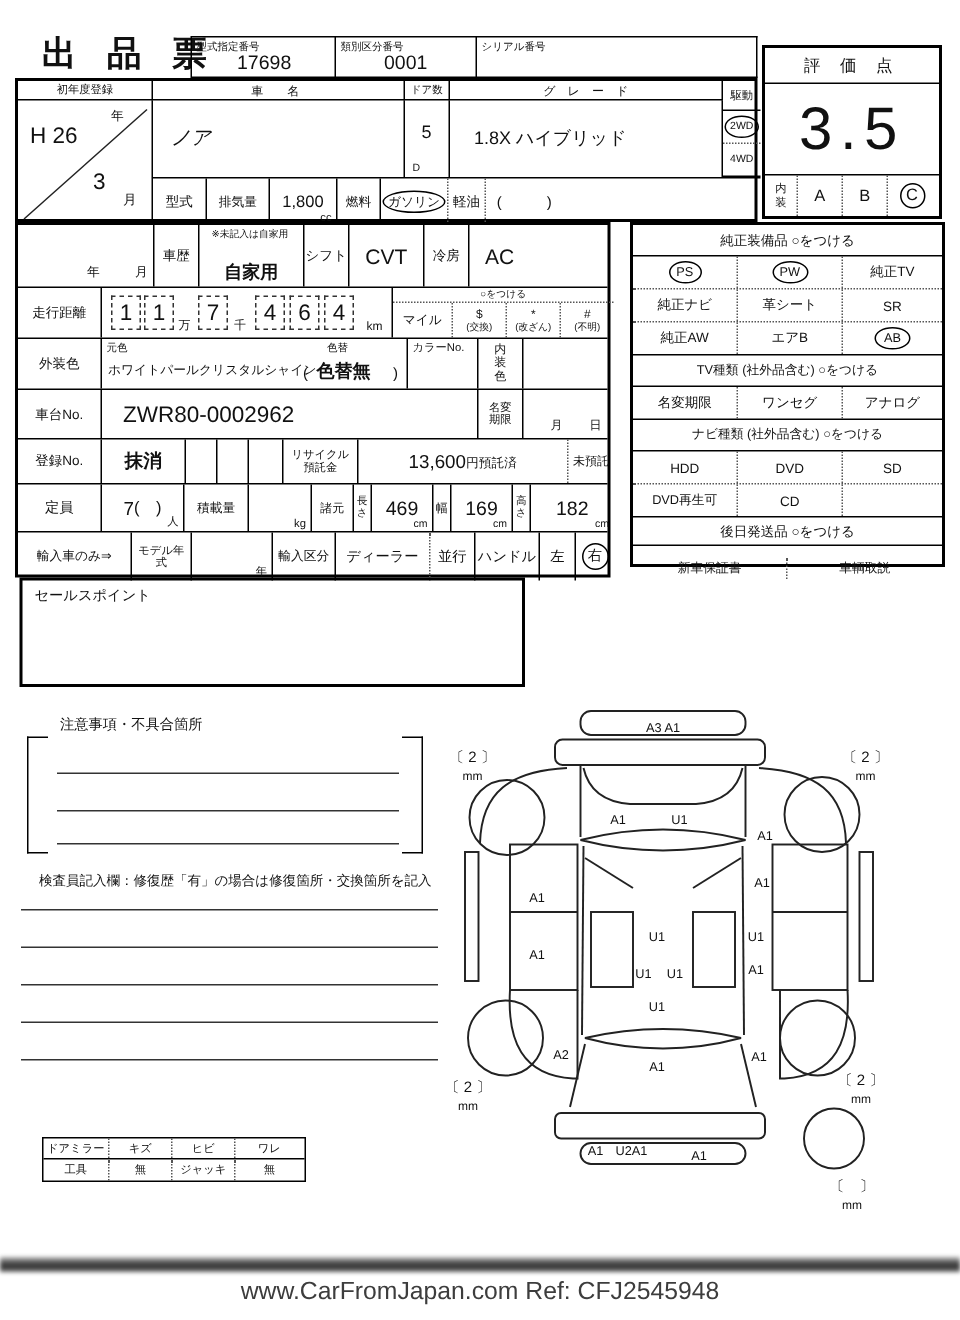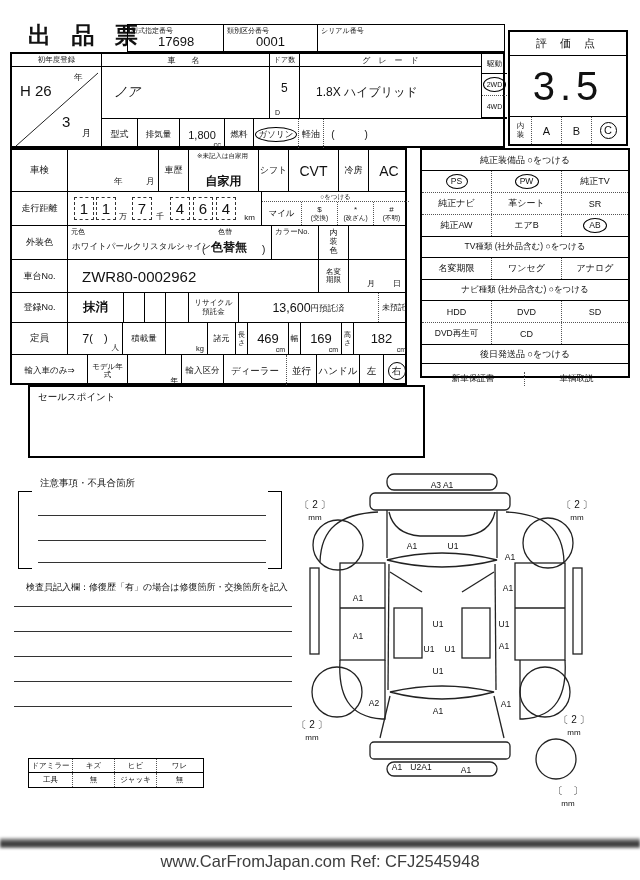--- a/index.html
+++ b/index.html
@@ -98,21 +98,20 @@
       <span class="circ" style="width:42px;height:15px;font-size:8.5px;white-space:nowrap">ガソリン</span>
     </div>
     <div class="cell dot" style="width:25px;font-size:9px">軽油</div>
     <div class="cell nb" style="width:51px;font-size:10px">(　　　)</div>
   </div>
 </div>
 
 <div class="abs bx" style="left:10px;top:148px;width:397px;height:237px">
 
   <div class="mrow" style="top:0;height:42px">
-    <div class="cell" style="width:56px;font-size:9.5px">車検</div>
     <div class="cell" style="width:91px">
       <span class="abs" style="left:46px;bottom:3px;font-size:8.5px">年</span>
       <span class="abs" style="left:78px;bottom:3px;font-size:8.5px">月</span>
     </div>
     <div class="cell" style="width:30px;font-size:9px">車歴</div>
     <div class="cell" style="width:70px">
       <span class="abs" style="left:8px;top:2px;font-size:6.5px">※未記入は自家用</span>
       <span class="b" style="font-size:12px;margin-top:22px">自家用</span>
     </div>
     <div class="cell" style="width:30px;font-size:9px">シフト</div>
@@ -248,21 +247,21 @@
     <div class="cell dot" style="width:63px;font-size:9.5px">ディーラー</div>
     <div class="cell" style="width:30px;font-size:9.5px">並行</div>
     <div class="cell" style="width:43px;font-size:9.5px">ハンドル</div>
     <div class="cell" style="width:24px;font-size:9.5px">左</div>
     <div class="cell nb" style="width:25px">
       <span class="circ" style="width:18px;height:18px;font-size:9.5px">右</span>
     </div>
   </div>
 </div>
 
-<div class="abs bx" style="left:28px;top:385px;width:397px;height:73px">
+<div class="abs bx" style="left:13px;top:385px;width:337px;height:73px">
   <span class="abs" style="left:8px;top:4px;font-size:9.5px">セールスポイント</span>
 </div>
 
 <div class="abs bx" style="left:420px;top:148px;width:210px;height:230px">
   <div class="mrow" style="top:0;height:21px;align-items:center;justify-content:center;font-size:9px">純正装備品 ○をつける</div>
   <div class="mrow" style="top:43px;height:22px;border-bottom:1.2px dotted #555">
     <div class="cell dot" style="width:70px;font-size:9px">純正ナビ</div>
     <div class="cell dot" style="width:70px;font-size:9px">革シート</div>
     <div class="cell nb" style="width:66px;font-size:9px">SR</div>
   </div>

